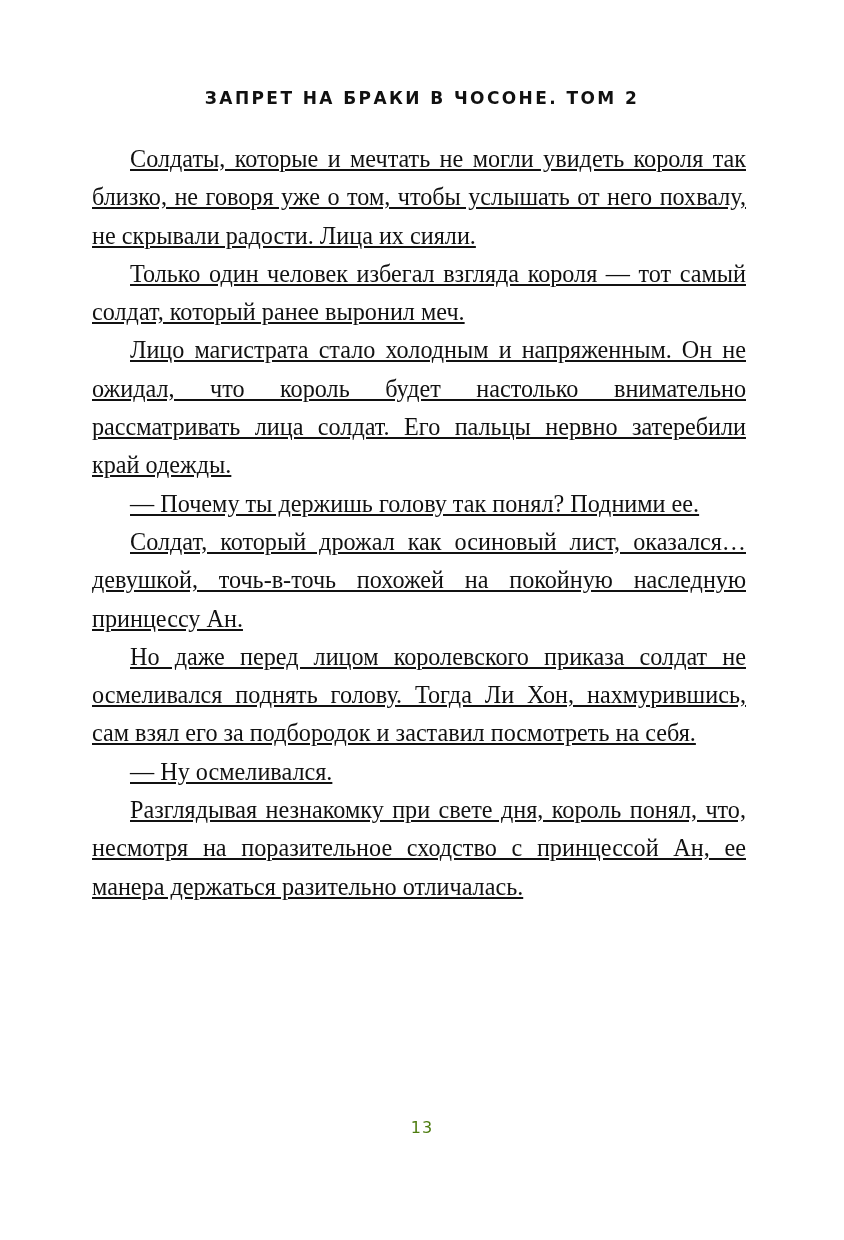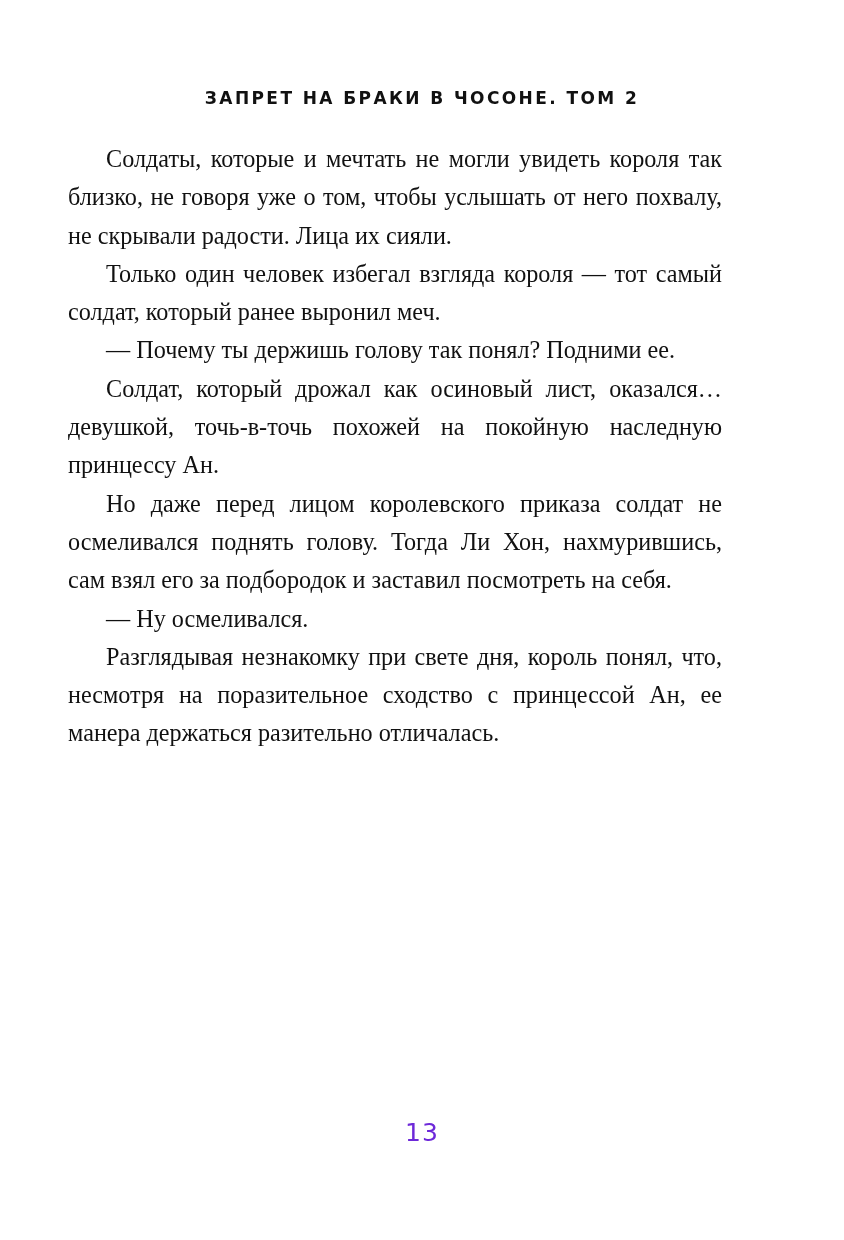--- a/index.html
+++ b/index.html
@@ -30,22 +30,23 @@
     font-family: "DejaVu Sans", sans-serif;
     font-size: 17px;
     font-weight: 600;
     letter-spacing: 2.4px;
     text-transform: uppercase;
     color: #111111;
   }
   .body-text {
     position: absolute;
     top: 140px;
-    left: 68px;
+    left: 92px;
     width: 654px;
+    text-decoration: underline;
   }
   .body-text p {
     margin: 0;
     font-size: 24.2px;
     line-height: 38.3px;
     text-align: justify;
     text-indent: 38px;
     color: #111111;
     -webkit-hyphens: none;
     hyphens: none;
@@ -56,35 +57,36 @@
   .body-text p.last-line-free {
     text-align-last: left;
   }
   .folio {
     position: absolute;
     top: 1118px;
     left: 0;
     width: 844px;
     text-align: center;
     font-family: "DejaVu Sans", sans-serif;
-    font-size: 25px;
+    font-size: 16px;
     letter-spacing: 1px;
-    color: #6d28d9;
+    color: #4d7c0f;
   }
 </style>
 </head>
 <body>
 
 <div class="page">
 
   <div class="running-head">Запрет на браки в Чосоне. Том 2</div>
 
   <div class="body-text">
     <p class="last-line-free">Солдаты, которые и мечтать не могли увидеть короля так близко, не говоря уже о том, чтобы услышать от него похвалу, не скрывали радости. Лица их сияли.</p>
     <p class="last-line-free">Только один человек избегал взгляда короля — тот самый солдат, который ранее выронил меч.</p>
+    <p class="last-line-free">Лицо магистрата стало холодным и напряженным. Он не ожидал, что король будет настолько внимательно рассматривать лица солдат. Его пальцы нервно затеребили край одежды.</p>
     <p class="dash last-line-free">— Почему ты держишь голову так понял? Подними ее.</p>
     <p class="last-line-free">Солдат, который дрожал как осиновый лист, оказался… девушкой, точь-в-точь похожей на покойную наследную принцессу Ан.</p>
     <p class="last-line-free">Но даже перед лицом королевского приказа солдат не осмеливался поднять голову. Тогда Ли Хон, нахмурившись, сам взял его за подбородок и заставил посмотреть на себя.</p>
     <p class="dash last-line-free">— Ну осмеливался.</p>
     <p class="last-line-free">Разглядывая незнакомку при свете дня, король понял, что, несмотря на поразительное сходство с принцессой Ан, ее манера держаться разительно отличалась.</p>
   </div>
 
   <div class="folio">13</div>
 
 </div>

